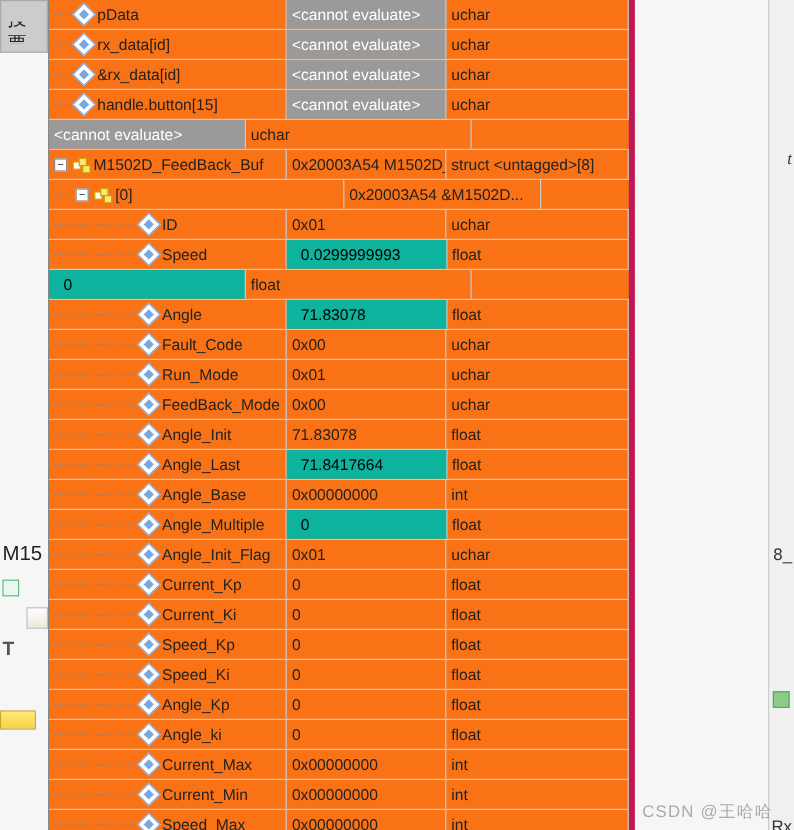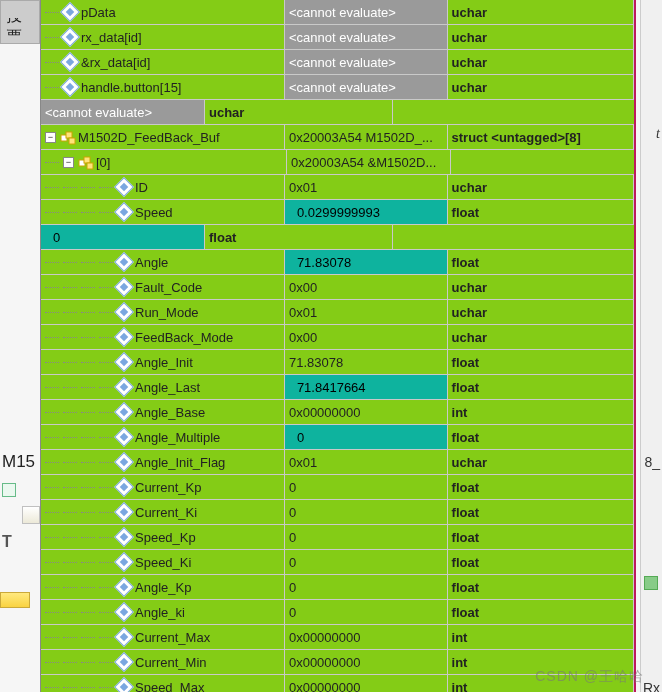--- a/index.html
+++ b/index.html
@@ -11,26 +11,26 @@
   .frag-box { position: absolute; background: #fff; border: 1px solid #c0c0c0; font-size: 16px; display:flex; align-items:center; padding:2px; overflow:hidden; }
   .vote { left:4px; top:18px; width:32px; height:18px; border:none; background:transparent; }
   .m15 { left:0; top:450px; width:40px; height:24px; font-size:17px; border:none; background:transparent; font-weight:500; }
   .folder-btn { left:22px; top:506px; width:18px; height:18px; background:linear-gradient(#fff,#ece9d8); }
   .tlabel { left:0px; top:534px; width:16px; height:16px; color:#555; border:none; background:transparent; font-weight:bold; }
   .gray-block { left:0; top:610px; width:40px; height:44px; background:#ccc; border:1px solid #aaa; }
   .yellow { position:absolute; left:0; top:592px; width:30px; height:16px; background:linear-gradient(#ffe97f,#f9d342); border:1px solid #caa93a; }
   .icon-row { left:0; top:480px; width:40px; height:20px; border:none; background:transparent; display:flex; align-items:center; }
 
   
-  .watch { position: absolute; left: 40px; top: 0; width: 596px; height: 692px; background:#84cc16; border-left:1px solid #888; border-right:2px solid #be185d; }
+  .watch { position: absolute; left: 40px; top: 0; width: 489px; height: 692px; background:#f97316; border-left:1px solid #888; border-right:5px solid #be185d; }
   .row { display:flex; height:25px; border-bottom:1px solid #c9c9c9; align-items:stretch; }
   .cell { border-right:1px solid #c9c9c9; display:flex; align-items:center; padding:0 4px; overflow:hidden; white-space:nowrap; }
   .c-name { width:246px; }
   .c-val { width:164px; }
-  .c-type { width:188px;font-weight:bold; }
+  .c-type { width:188px; }
 
   .tree { display:flex; align-items:center; height:100%; }
   .indent { display:inline-block; width:18px; height:100%; position:relative; }
   .dash { position:absolute; left:0; top:50%; width:14px; border-top:1px dotted #888; }
   .expander { width:11px; height:11px; border:1px solid #888; display:inline-flex; align-items:center; justify-content:center; font-size:9px; line-height:1; background:#fff; margin-right:4px; cursor:pointer; }
 
   .grey-val { background:#9a9a9a; color:#fff; }
   .teal-val { background:#0eb39e; color:#000;padding-left:12px; }
 
   

